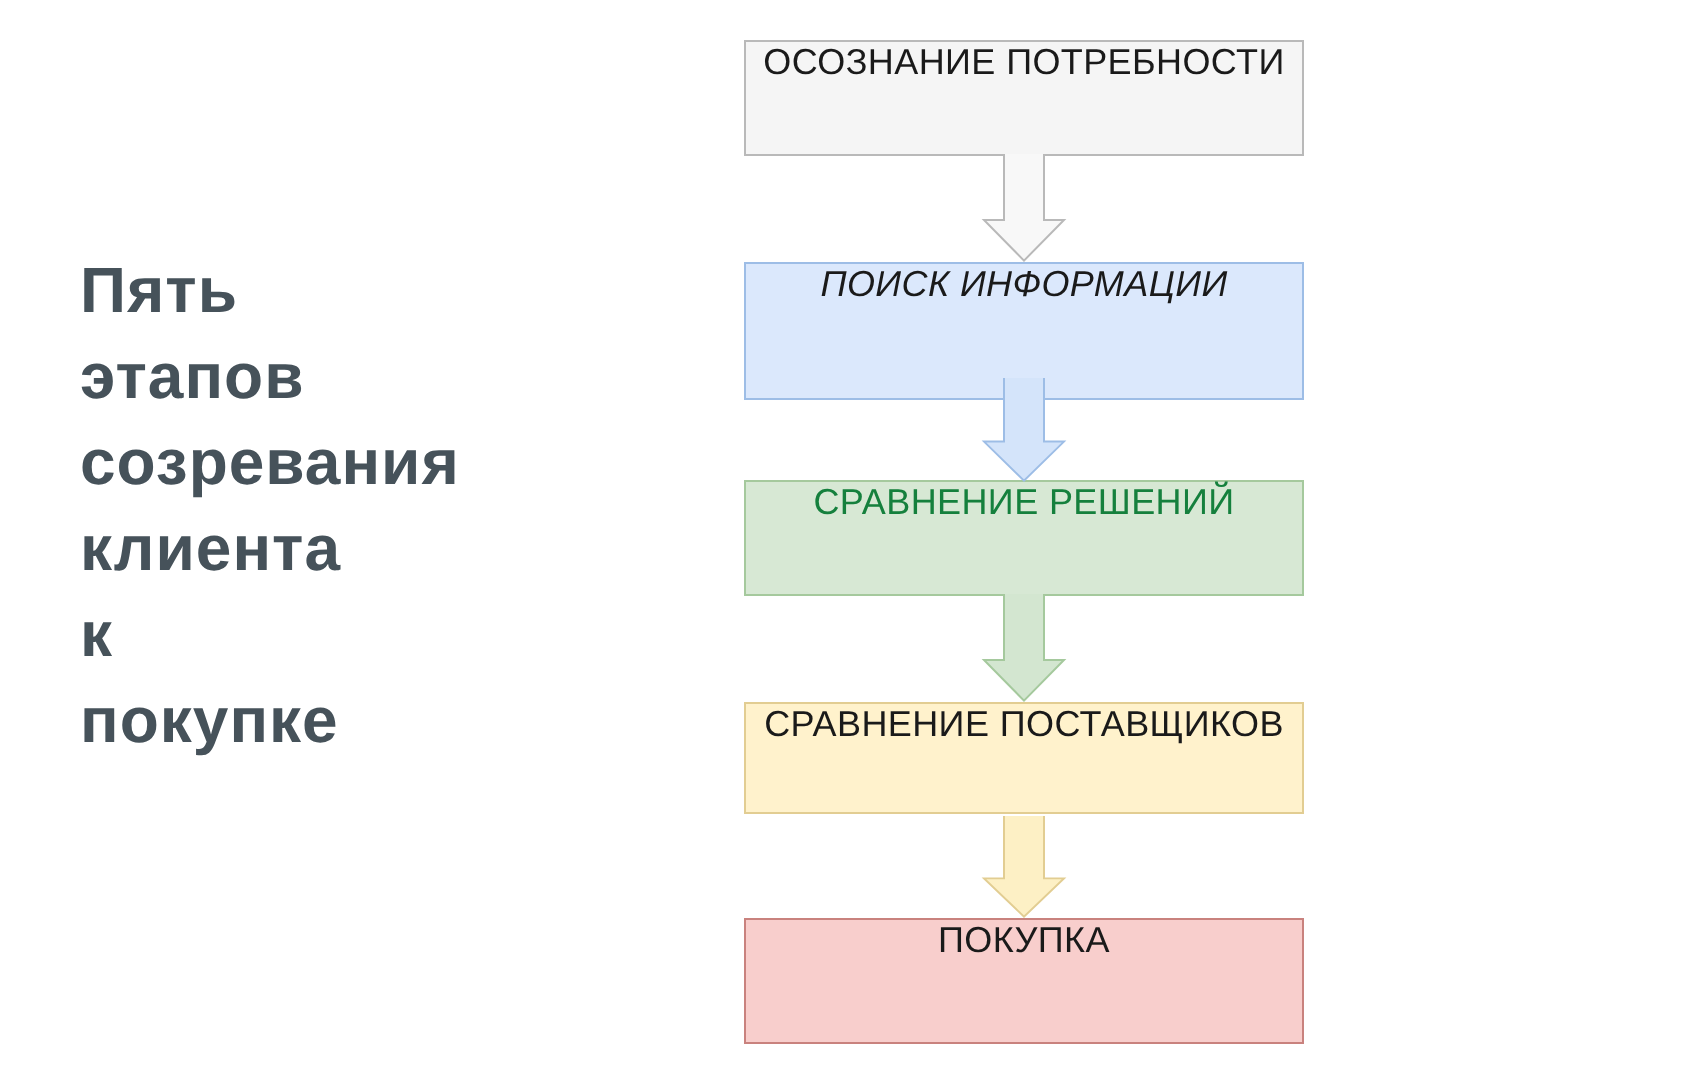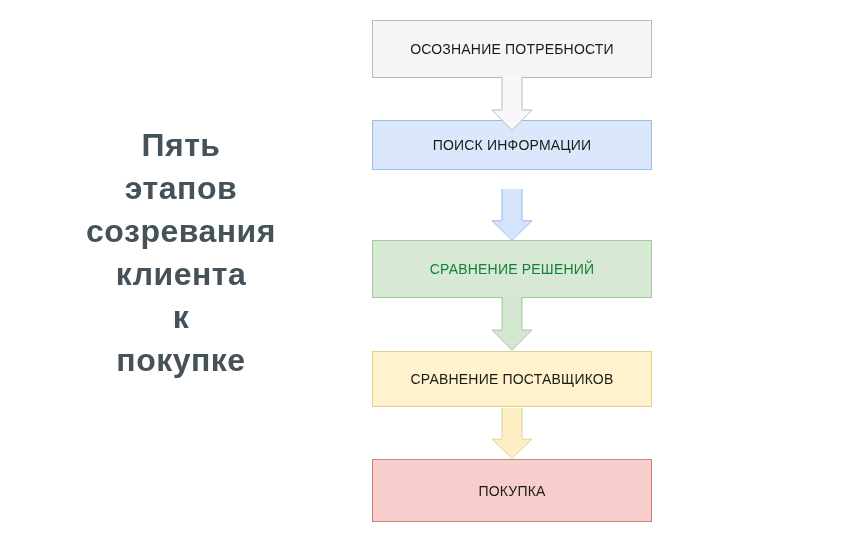--- a/index.html
+++ b/index.html
@@ -13,44 +13,43 @@
     width: 850px;
     height: 541px;
     background: #ffffff;
     overflow: hidden;
   }
   .diagram-title {
     position: absolute;
     top: 124px;
     left: 40px;
     width: 282px;
-    text-align: center;
+    text-align: left;
     font-size: 32px;
     font-weight: bold;
     line-height: 43px;
     white-space: pre-line;
     letter-spacing: 0.5px;
   }
   .stage-box {
     position: absolute;
     left: 372px;
     width: 280px;
     box-sizing: border-box;
     border: 1px solid transparent;
     display: flex;
-    align-items: center;
     justify-content: center;
     text-align: center;
-    font-size: 14px;
+    font-size: 18px;
     letter-spacing: 0.2px;
     z-index: 1;
   }
   .stage-box .stage-label { padding: 0 6px; }
   .box-1 { top: 20px;  height: 58px; }
-  .box-2 { top: 120px; height: 50px; }
+  .box-2 { top: 131px; height: 69px; font-style: italic; }
   .box-3 { top: 240px; height: 58px; }
   .box-4 { top: 351px; height: 56px; }
   .box-5 { top: 459px; height: 63px; }
   .flow-arrow {
     position: absolute;
     left: 490px;
     width: 44px;
     z-index: 2;
   }
   .arrow-1 { top: 77px;  height: 54px; }

